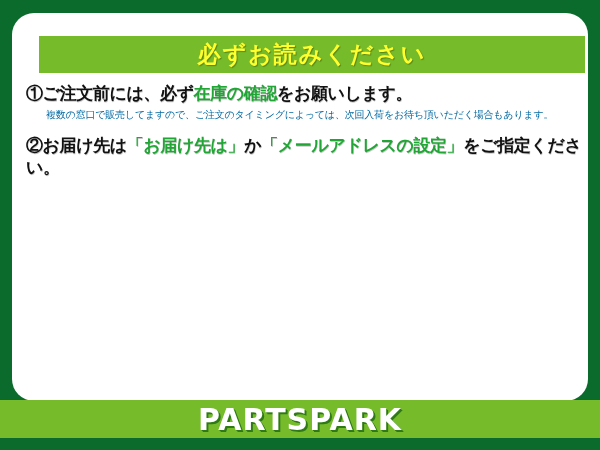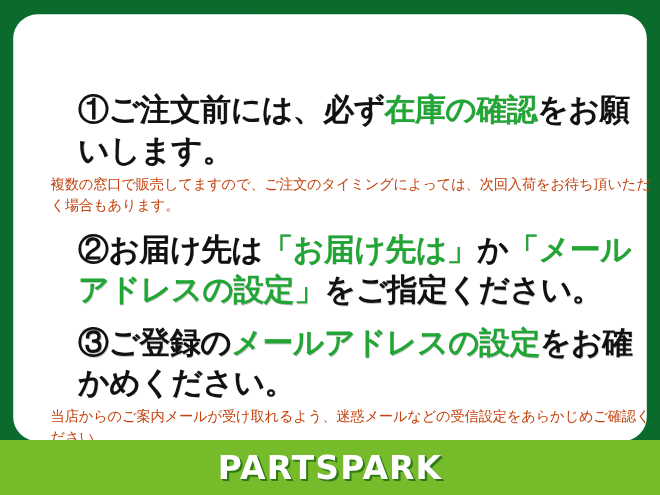--- a/index.html
+++ b/index.html
@@ -19,21 +19,21 @@
     left:12px; top:13px;
     width:576px; height:388px;
     background:#ffffff;
     border-radius:22px;
   }
 
   
   #footer-bar {
     position:absolute;
     left:0; top:400px;
-    width:600px; height:50px;
+    width:600px; height:38px;
     background:#76bc2a;
     display:flex;
     align-items:center;
     justify-content:center;
   }
   #footer-logo {
     font-family:"DejaVu Sans", sans-serif;
     font-weight:bold;
     font-size:30px;
     letter-spacing:1px;
@@ -64,72 +64,68 @@
   #notice-list {
     position:absolute;
     left:12px; top:70px;
     width:576px;
   }
   .notice-item { margin-bottom:2px; }
 
   .notice-heading {
     font-family:Liberation Serif, serif;
     font-weight:bold;
-    font-size:28px;
+    font-size:17px;
     line-height:1.32;
     color:#111111;
     letter-spacing:-0.4px;
     padding-left:2px;
     text-shadow:0.5px 0.5px 0 rgba(0,0,0,.22);
-    margin-left:45px;
   }
   .hl { color:#21a636; }
 
   .notice-body {
     font-family:"DejaVu Sans", sans-serif;
-    font-size:13px;
+    font-size:10px;
     line-height:1.45;
-    color:#c2410c;
+    color:#0369a1;
     padding-left:22px;
     padding-top:2px;
     letter-spacing:-0.2px;
   }
 
   #item-1 .notice-body { padding-top:3px; }
   #item-2 { margin-top:12px; }
   #item-2 .notice-body { padding-top:4px; }
   #item-3 { margin-top:11px; }
   #item-3 .notice-body { padding-top:3px; }
 </style>
 </head>
 <body>
 
 <div id="panel">
 
+  <div id="header-banner">
+    <div id="header-title">必ずお読みください</div>
+  </div>
 
   <div id="notice-list">
 
     <div class="notice-item" id="item-1">
       <div class="notice-heading">
         <span>①</span><span>ご注文前には、必ず</span><span class="hl">在庫の確認</span><span>をお願いします。</span>
       </div>
       <div class="notice-body">複数の窓口で販売してますので、ご注文のタイミングによっては、次回入荷をお待ち頂いただく場合もあります。</div>
     </div>
 
     <div class="notice-item" id="item-2">
       <div class="notice-heading">
         <span>②</span><span>お届け先は</span><span class="hl">「お届け先は」</span><span>か</span><span class="hl">「メールアドレスの設定」</span><span>をご指定ください。</span>
       </div>
     </div>
 
-    <div class="notice-item" id="item-3">
-      <div class="notice-heading">
-        <span>③</span><span>ご登録の</span><span class="hl">メールアドレスの設定</span><span>をお確かめください。</span>
-      </div>
-      <div class="notice-body">当店からのご案内メールが受け取れるよう、迷惑メールなどの受信設定をあらかじめご確認ください。</div>
-    </div>
 
   </div>
 </div>
 
 <div id="footer-bar">
   <div id="footer-logo">PARTSPARK</div>
 </div>
 
 </body></html>

